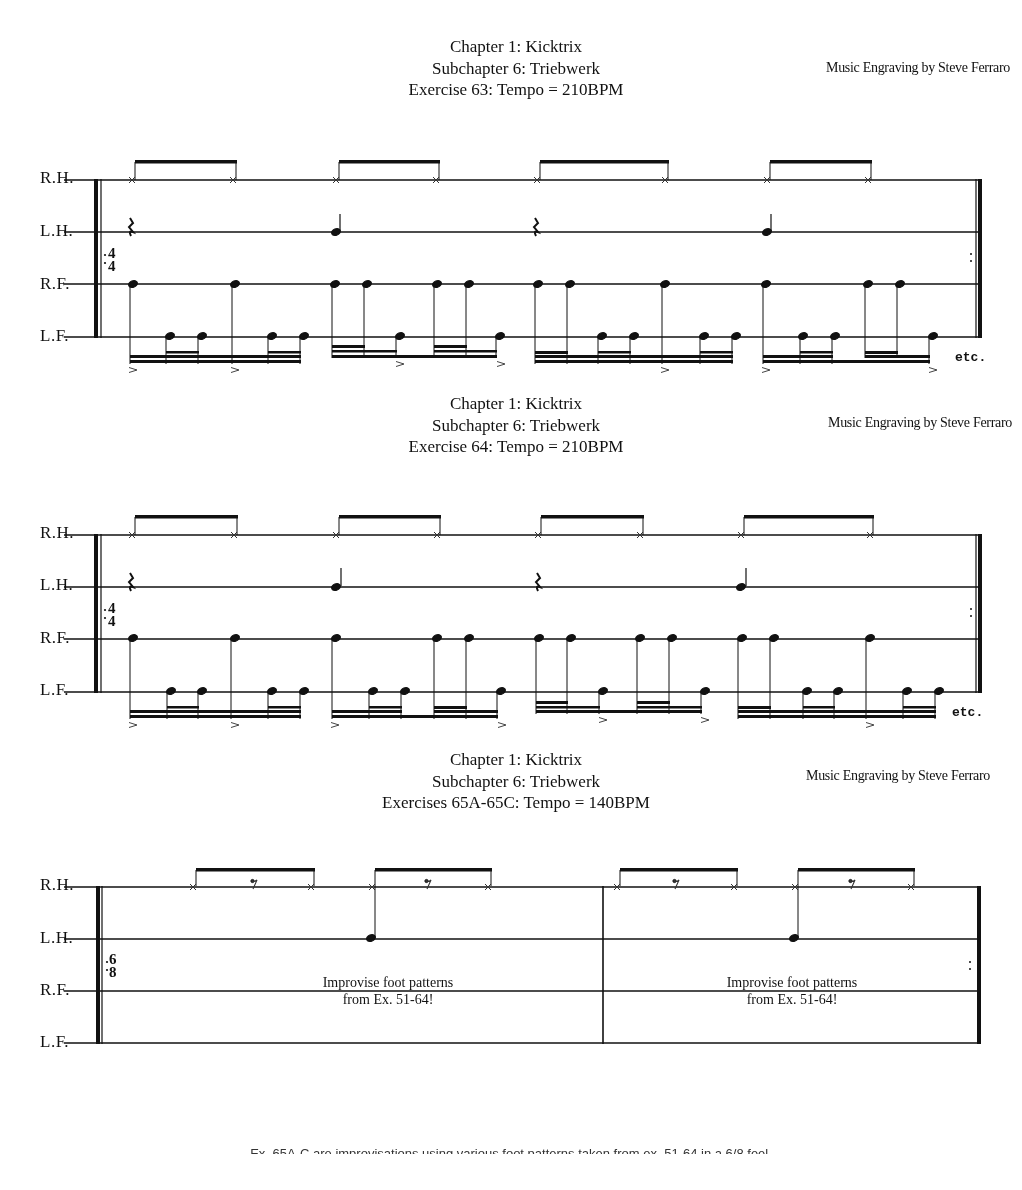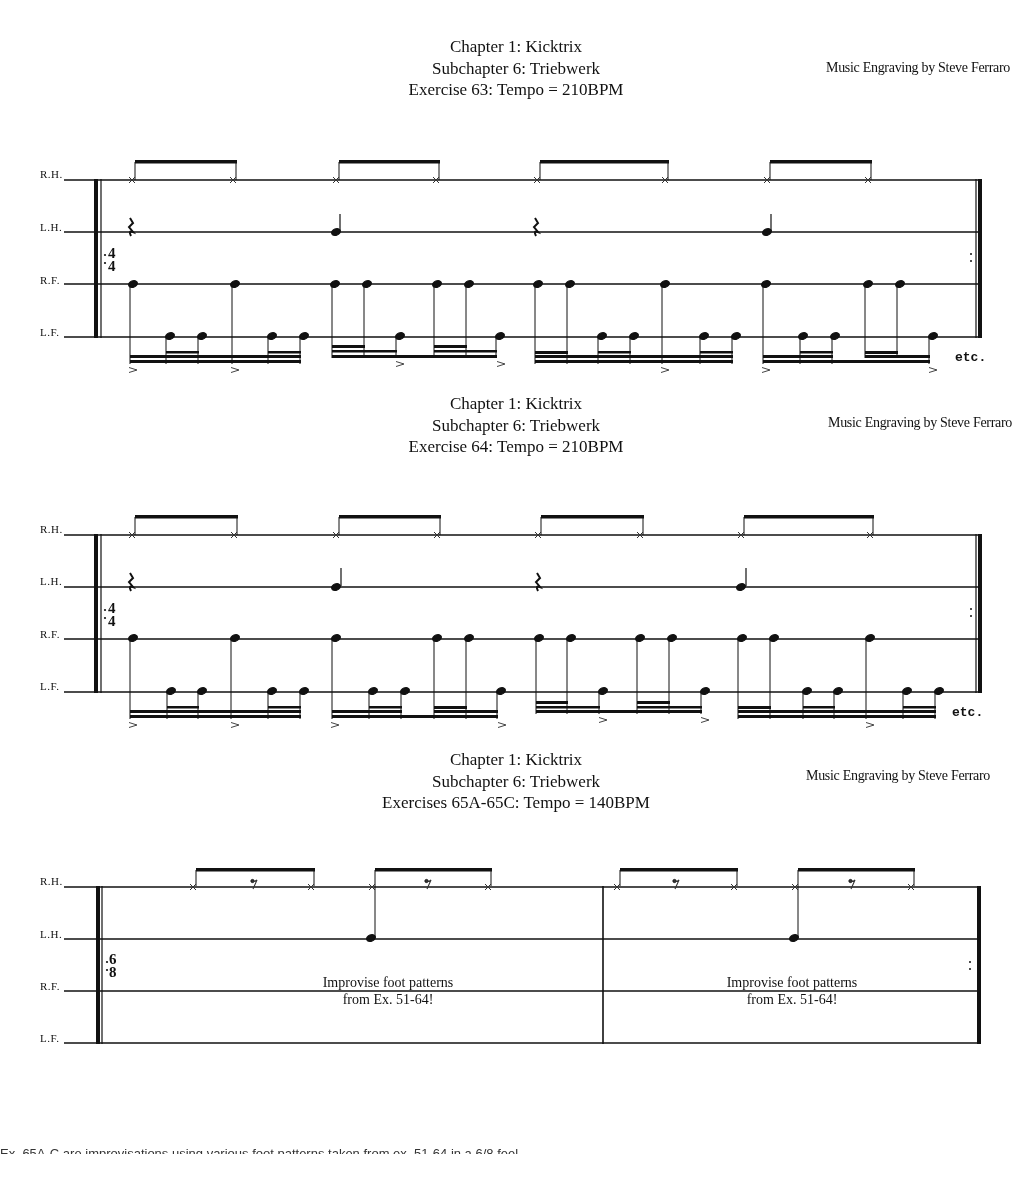--- a/index.html
+++ b/index.html
@@ -1,25 +1,25 @@
 <!DOCTYPE html>
 <html><head>
   <meta charset="utf-8">
   <style>
     html, body { margin: 0; padding: 0; background: #ffffff; }
     body { width: 1022px; height: 1190px; position: relative; overflow: hidden;
            font-family: "Liberation Serif", "DejaVu Serif", serif; color: #111; }
     .heading { position: absolute; left: 0; width: 1032px; text-align: center;
                font-size: 17px; line-height: 21.5px; }
     .credit { position: absolute; font-size: 14px; letter-spacing: -0.3px; white-space: nowrap; }
-    .staff-label { position: absolute; font-size: 11px; letter-spacing: 0.5px; }
+    .staff-label { position: absolute; font-size: 17px; letter-spacing: 0.5px; }
     .etc { position: absolute; font-size: 13px; font-weight: bold; font-family: Liberation Mono, monospace; }
     .improvise { position: absolute; text-align: center; font-size: 14px; line-height: 17px; width: 220px; }
     .footnote { position: absolute; left: 0; width: 1022px; top: 1143px; height: 11px; overflow: hidden;
-                font-family: "Liberation Sans", sans-serif; font-size: 13px; line-height: 22px; color: #333; }
+                text-align: center; font-family: "Liberation Sans", sans-serif; font-size: 13px; line-height: 22px; color: #333; }
     svg.score { position: absolute; left: 0; top: 0; }
   </style>
 </head>
 <body>
 
 <div class="heading" style="top:36px;">
   <div>Chapter 1: Kicktrix</div>
   <div>Subchapter 6: Triebwerk</div>
   <div>Exercise 63: Tempo = 210BPM</div>
 </div>

